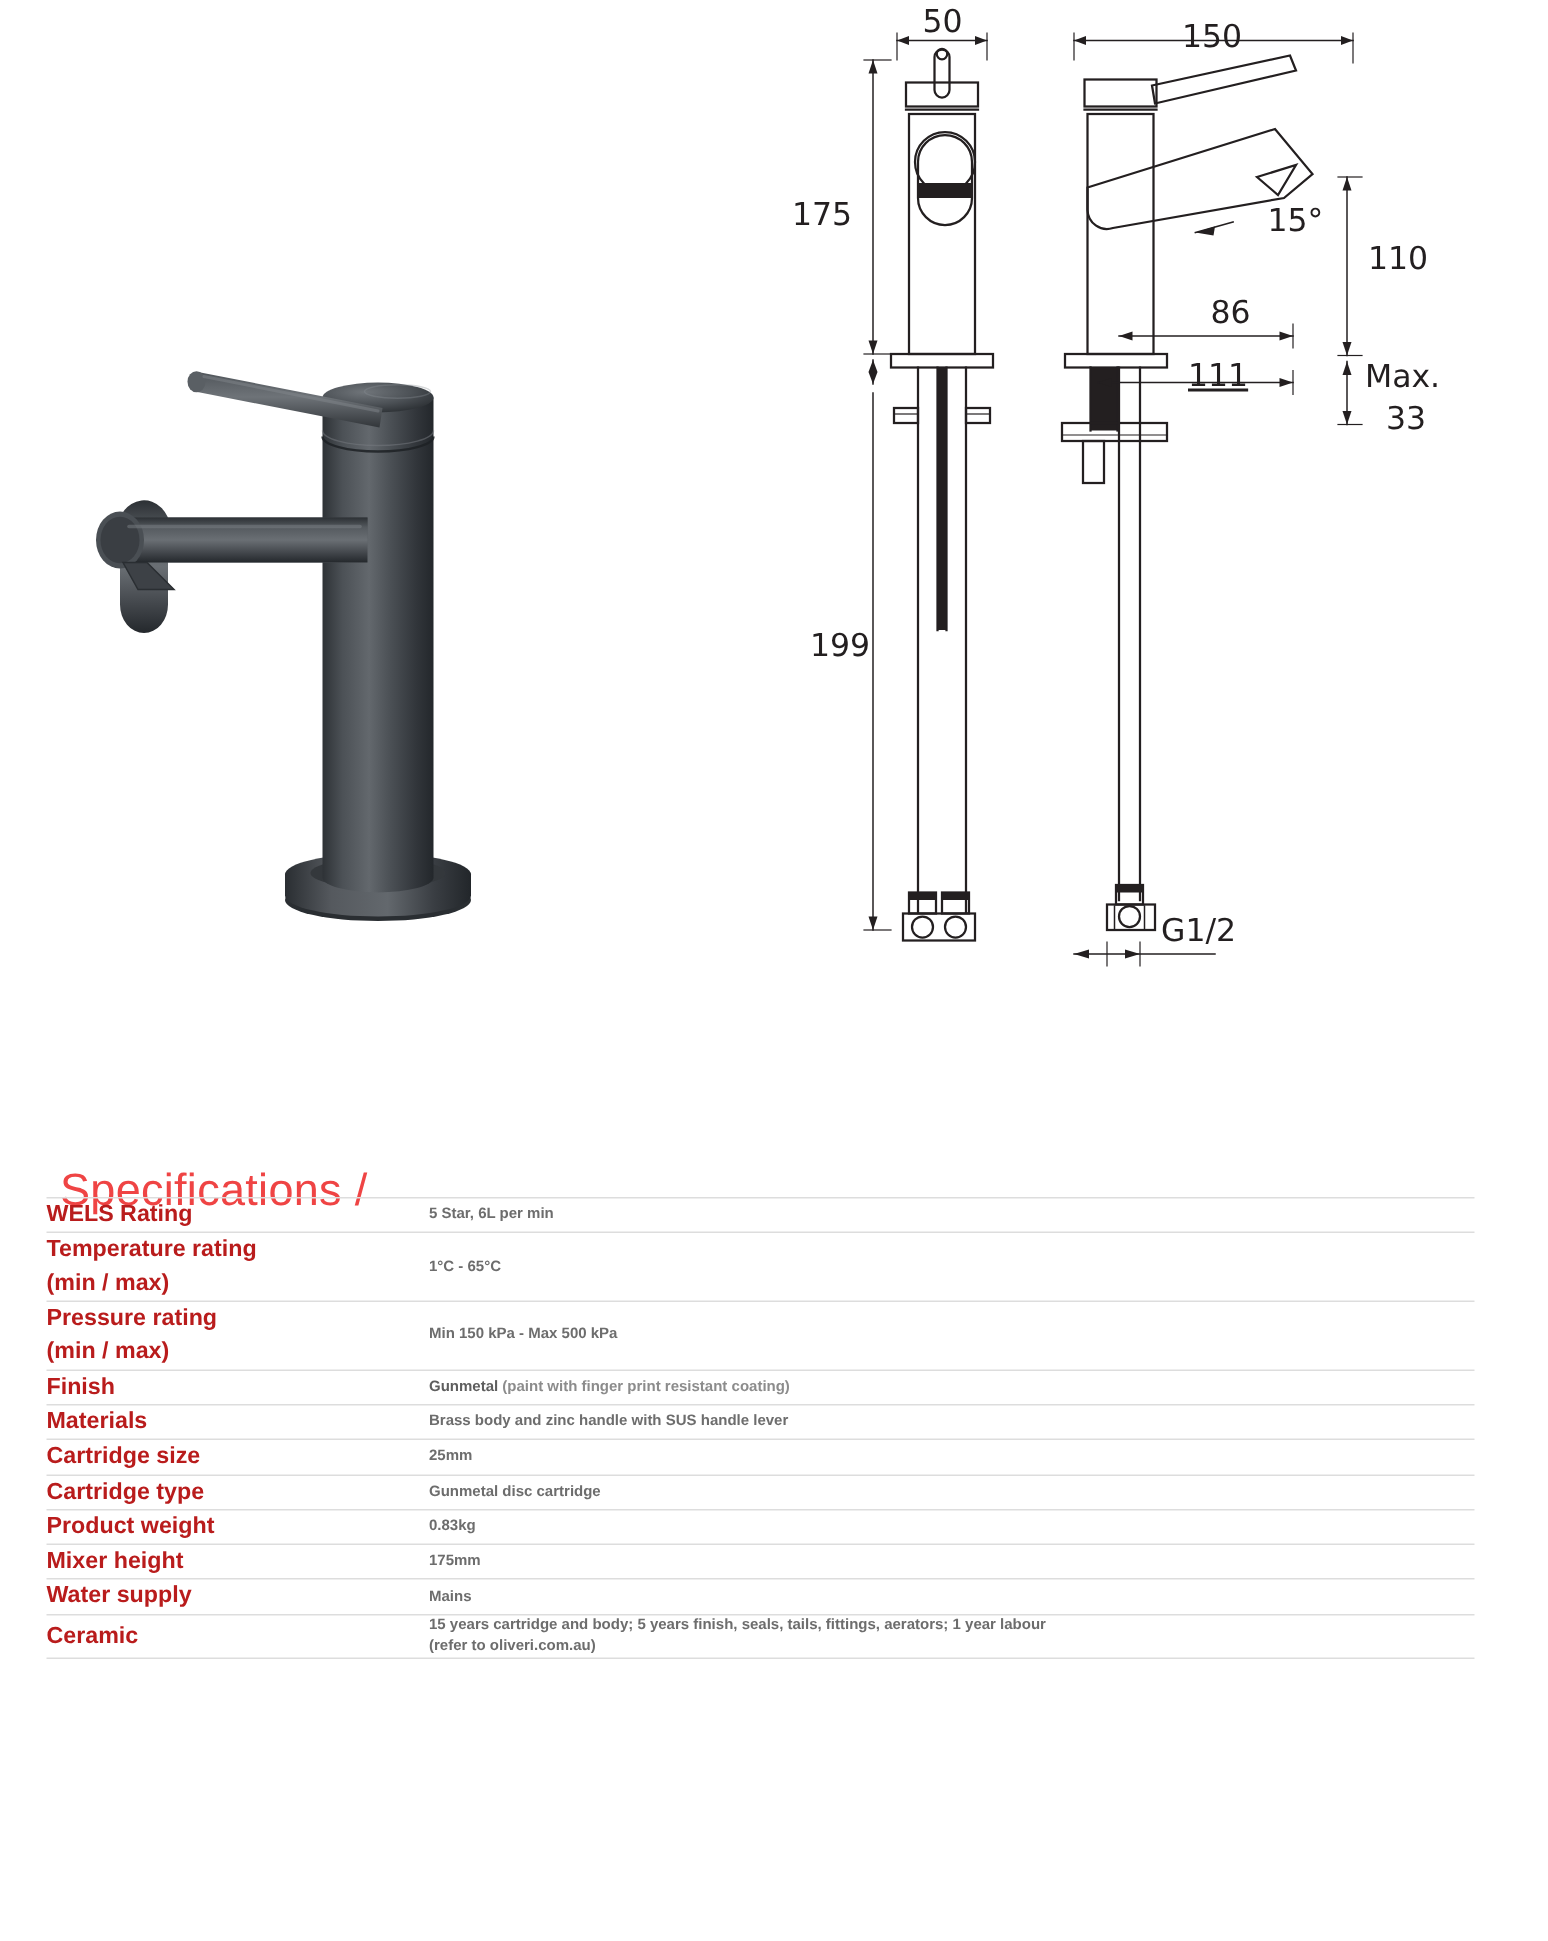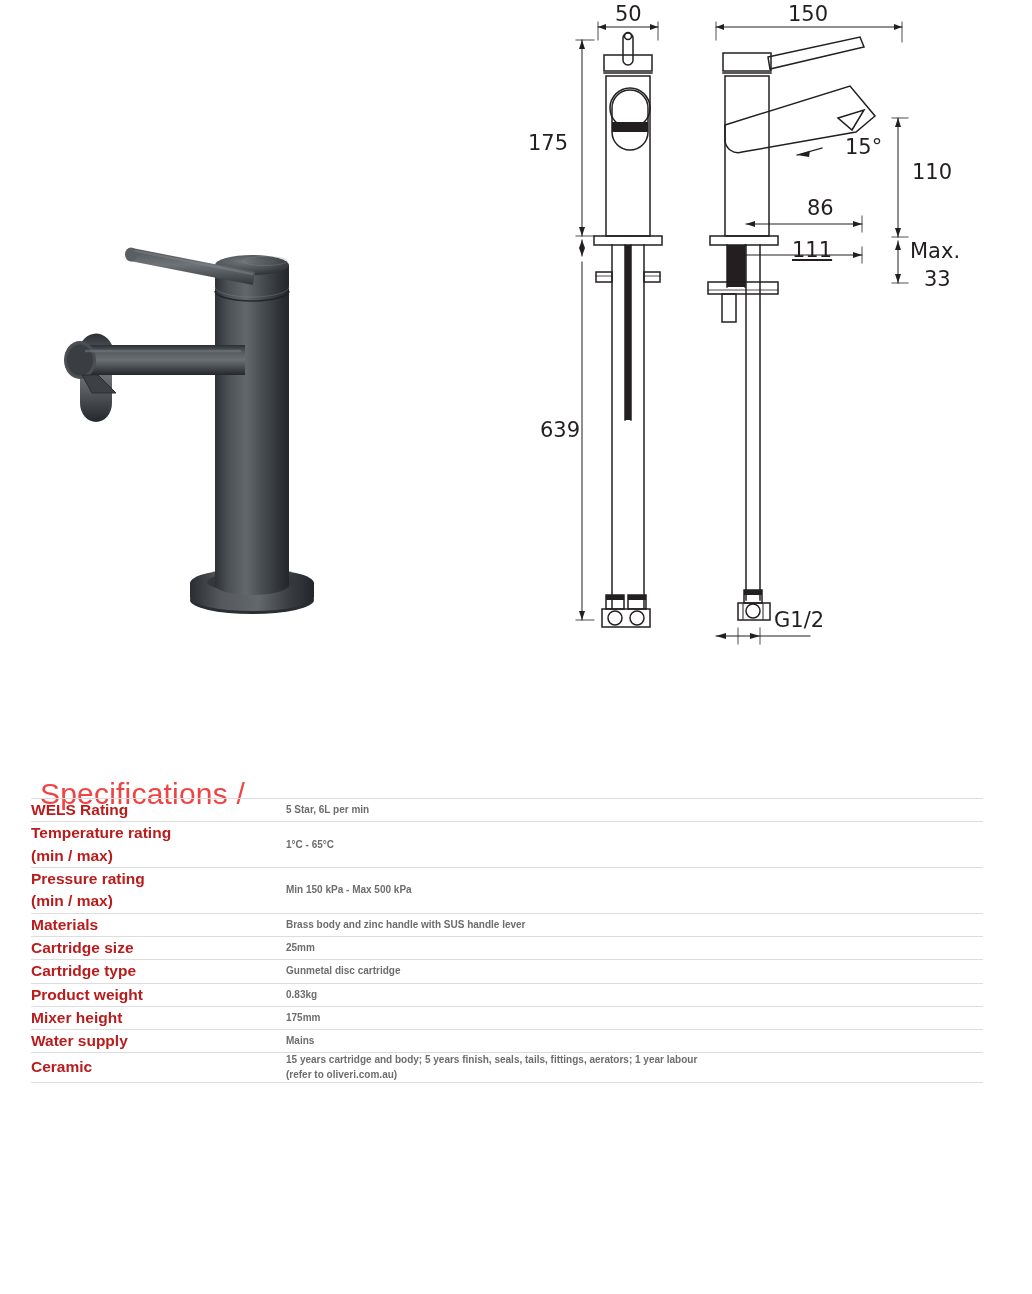--- a/index.html
+++ b/index.html
@@ -296,23 +296,23 @@
         <line x1="212" y1="255" x2="342" y2="255" stroke-width="1"></line>
         <path d="M212 255 L221 252 L221 258 Z" fill="#231f20" stroke="none"></path>
         <path d="M342 255 L333 252 L333 258 Z" fill="#231f20" stroke="none"></path>
         <line x1="342" y1="247" x2="342" y2="263" stroke-width="0.8"></line>
       </g>
     </svg>
 
     
     <span class="dim-text" style="left:95px; top:2px;">50</span>
     <span class="dim-text" style="left:8px; top:131px;">175</span>
-    <span class="dim-text" style="left:20px; top:418px;">639</span>
-
-    <span class="dim-text" style="left:268px; top:2px;">150</span>
+    <span class="dim-text" style="left:20px; top:418px;">199</span>
+
+    <span class="dim-text" style="left:268px; top:12px;">150</span>
     <span class="dim-text" style="left:325px; top:135px;text-align:center;">15°</span>
     <span class="dim-text" style="left:392px; top:160px;">110</span>
     <span class="dim-text" style="left:287px; top:196px;">86</span>
     <span class="dim-text" style="left:272px; top:238px;text-decoration:underline;">111</span>
     <span class="dim-text" style="left:390px; top:239px;">Max.</span>
     <span class="dim-text" style="left:404px; top:267px;">33</span>
     <span class="dim-text" style="left:254px; top:608px;">G1/2</span>
   </div>
 </div>
 
@@ -336,20 +336,24 @@
       </tr>
 
       <tr>
         <td class="cell-label">
           <span>Pressure rating</span><br>
           <span>(min / max)</span>
         </td>
         <td class="cell-value">Min 150 kPa - Max 500 kPa</td>
       </tr>
 
+      <tr>
+        <td class="cell-label">Finish</td>
+        <td class="cell-value"><span class="strong-val">Gunmetal </span><span class="muted">(paint with finger print resistant coating)</span></td>
+      </tr>
 
       <tr>
         <td class="cell-label">Materials</td>
         <td class="cell-value">Brass body and zinc handle with SUS handle lever</td>
       </tr>
 
       <tr>
         <td class="cell-label">Cartridge size</td>
         <td class="cell-value">25mm</td>
       </tr>

